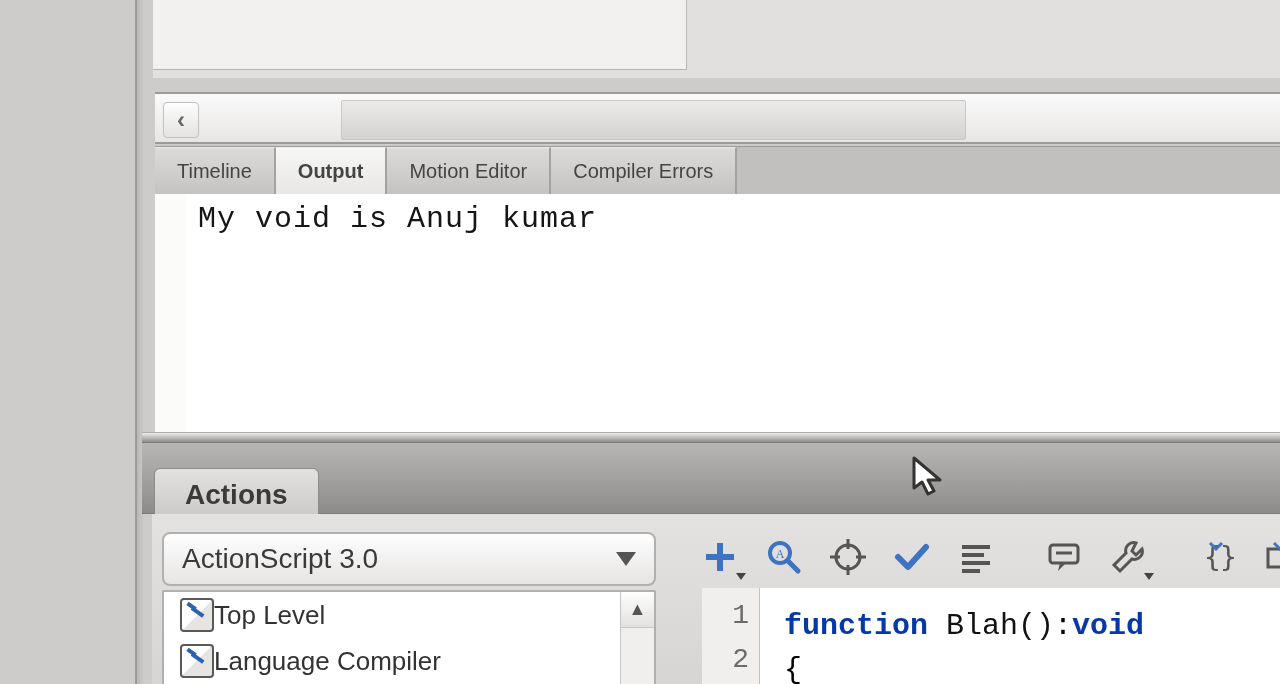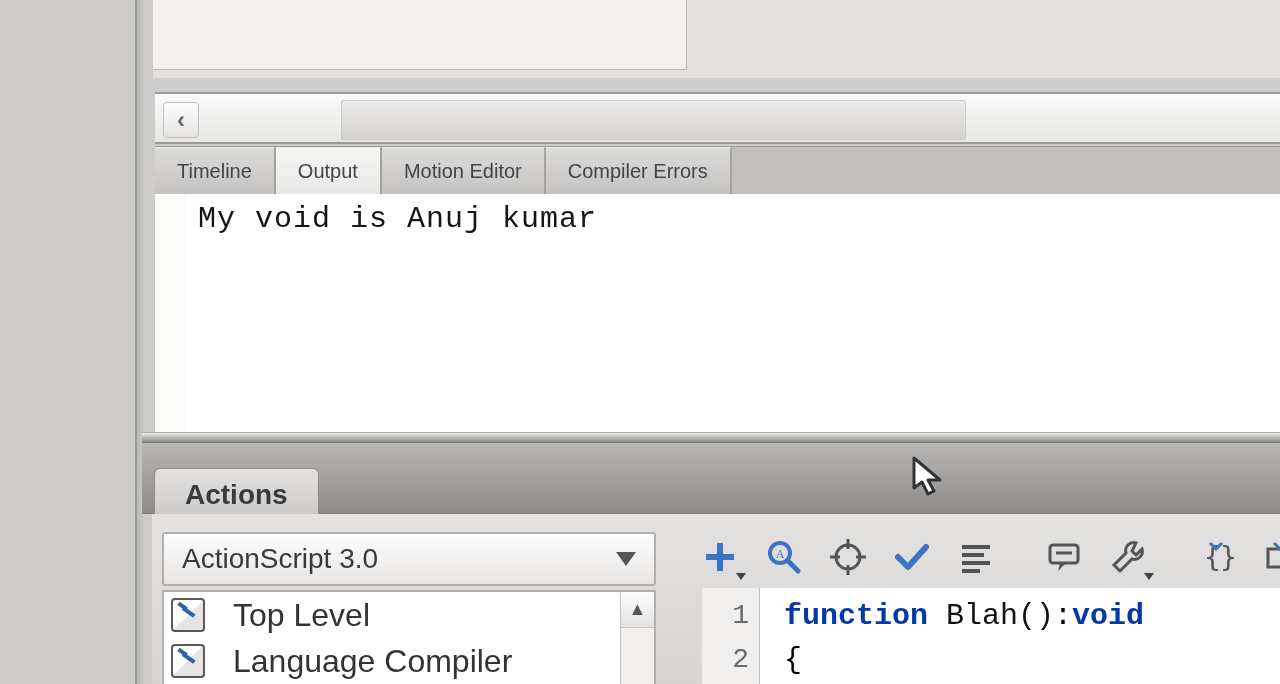--- a/index.html
+++ b/index.html
@@ -73,21 +73,21 @@
     display: flex; align-items: center;
     font-size: 20px;
     color: #444;
     background: linear-gradient(to bottom,#dcdbd9,#c4c3c1);
     border-right: 2px solid #a3a2a0;
     border-top: 1px solid #ececea;
     cursor: default;
   }
   .tabbar .tab.active {
     background: linear-gradient(to bottom,#f6f6f4,#e8e7e5);
-    font-weight: 400;
+    font-weight: 700;
   }
   
   .output {
     position: absolute;
     left: 186px; top: 194px; right: 0; height: 238px;
     background: #ffffff;
     padding: 8px 12px;
     font-family: "Courier New", monospace;
     font-size: 30px;
     color: #151515;
@@ -131,21 +131,21 @@
     position: absolute;
     left: 152px; top: 514px; right: 0; bottom: 0;
     background: linear-gradient(to bottom,#e3e2e0,#d6d5d3);
   }
   
   .as-select {
     position: absolute;
     left: 162px; top: 532px; width: 494px; height: 54px;
     background: linear-gradient(to bottom,#fefefe,#e6e5e3);
     border: 2px solid #b1b0ae;
-    border-radius: 3px;
+    border-radius: 8px;
     display: flex; align-items: center;
     padding: 0 18px;
     font-size: 28px; color: #3a3a3a;
   }
   .as-select .chev {
     margin-left: auto;
     width: 0; height: 0;
     border-left: 10px solid transparent;
     border-right: 10px solid transparent;
     border-top: 14px solid #555;
@@ -155,23 +155,23 @@
     left: 162px; top: 590px; width: 494px; bottom: 0;
     background: #ffffff;
     border: 2px solid #b1b0ae;
     border-bottom: none;
     border-top-left-radius: 2px; border-top-right-radius: 2px;
     overflow: hidden;
   }
   .tree-item {
     height: 46px;
     display: flex; align-items: center;
-    padding: 0 7px;
-    font-size: 32px; color: #333;
-    gap: 28px;
+    padding: 0 16px;
+    font-size: 26px; color: #333;
+    gap: 0;
   }
   .book-icon {
     width: 34px; height: 34px; flex: 0 0 34px;
     border: 2px solid #5a5956;
     border-radius: 4px;
     background: linear-gradient(135deg,#fff 0 50%,#e6e5e3 50% 100%);
     position: relative;
   }
   .book-icon::before {
     content: "";
@@ -239,21 +239,21 @@
     font-size: 28px; color: #6a6a6a;
     text-align: right;
     padding: 6px 10px 0 0;
     line-height: 44px;
   }
   .code {
     flex: 1;
     font-family: "Courier New", monospace;
     font-size: 30px;
     line-height: 44px;
-    padding: 6px 12px 0 24px;
+    padding: 16px 12px 0 24px;
     white-space: pre;
   }
   .kw { color: #0638a6; font-weight: 600; }
   .fn { color: #111; }
   .ty { color: #0638a6; font-weight: 600; }
   
   .cursor {
     position: absolute;
     left: 912px; top: 456px;
     width: 40px; height: 44px;

